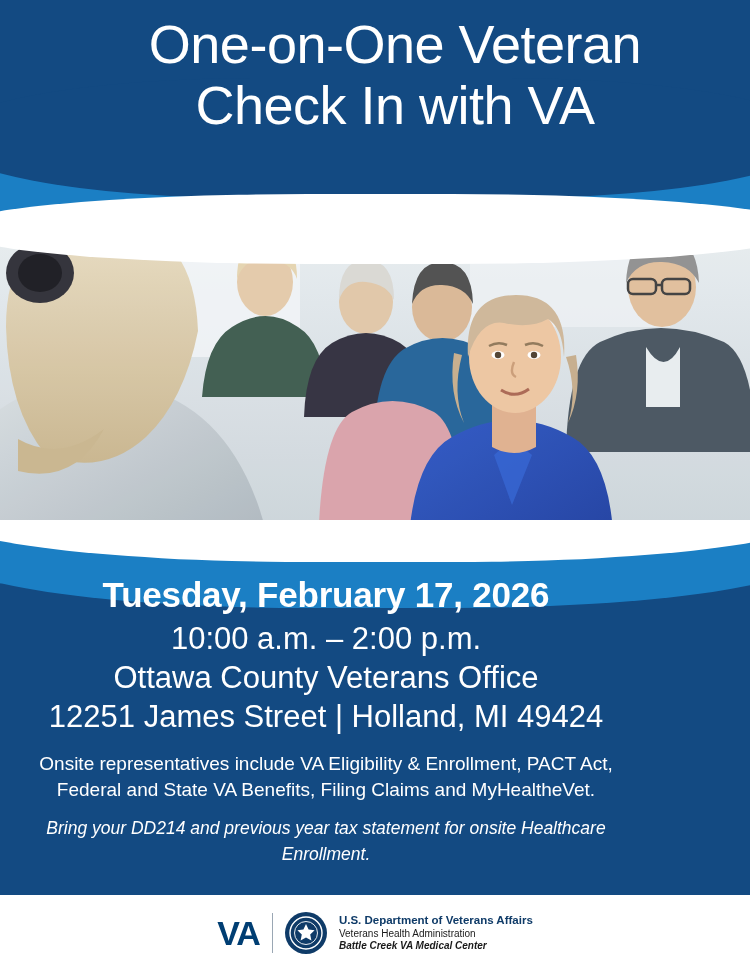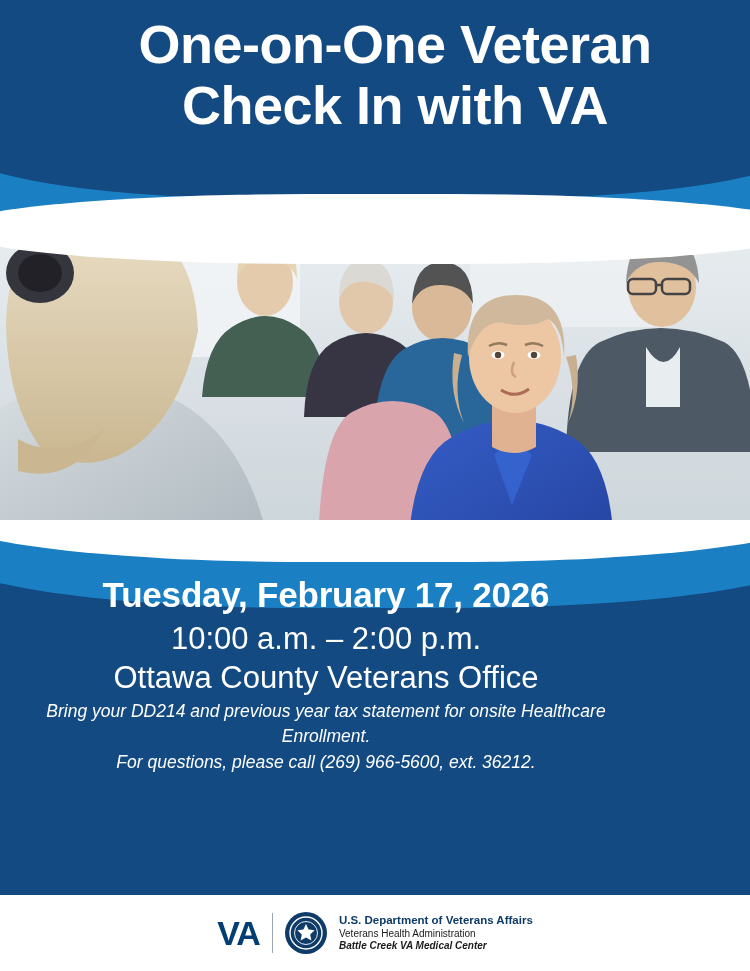--- a/index.html
+++ b/index.html
@@ -51,21 +51,21 @@
   .title-wrap {
     position: absolute;
     left: 0; top: 14px;
     width: 750px;
     text-align: center;
     z-index: 5;
   }
   .title-line {
     color: #ffffff;
     font-size: 54px;
-    font-weight: bold;
+    font-weight: normal;
     line-height: 1.13;
     letter-spacing: -0.5px;
     white-space: nowrap;
     margin-left: 40px;
   }
 
   
   .blue-stripe {
     position: absolute;
     left: 0; top: 150px;
@@ -370,22 +370,23 @@
   </div>
 
   <div class="lower-band">
     <div class="lower-curve-light"></div>
     <div class="lower-curve-white"></div>
 
     <div class="info">
       <div class="date">Tuesday, February 17, 2026</div>
       <div class="time">10:00 a.m. – 2:00 p.m.</div>
       <div class="venue">Ottawa County Veterans Office</div>
+      <div class="address">12251 James Street | Holland, MI 49424</div>
+      <div class="detail">Onsite representatives include VA Eligibility &amp; Enrollment, PACT Act, Federal and State VA Benefits, Filing Claims and MyHealtheVet.</div>
       <div class="note">Bring your DD214 and previous year tax statement for onsite Healthcare Enrollment.</div>
-      <div class="note">For questions, please call (269) 966-5600, ext. 36212.</div>
     </div>
   </div>
 
   <div class="footer">
 
 
     <div class="va-group">
       <div class="va-word">VA</div>
       <div class="va-divider"></div>
       <div class="va-seal">

